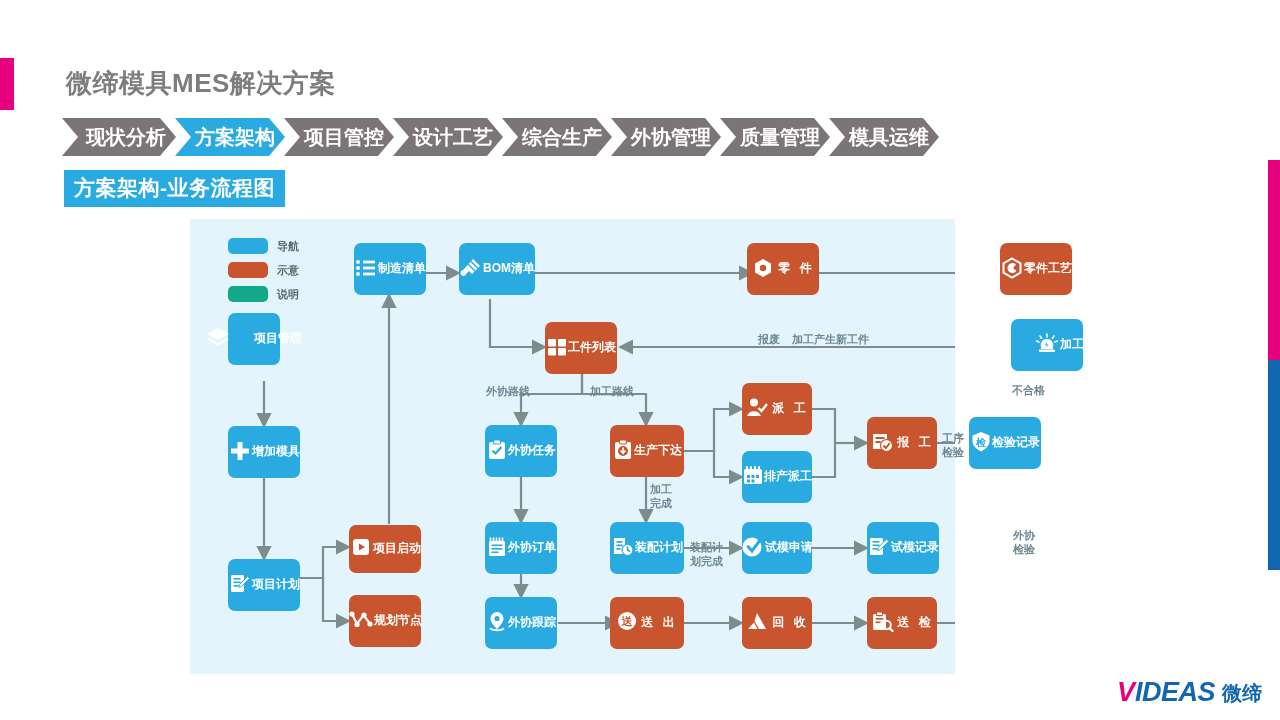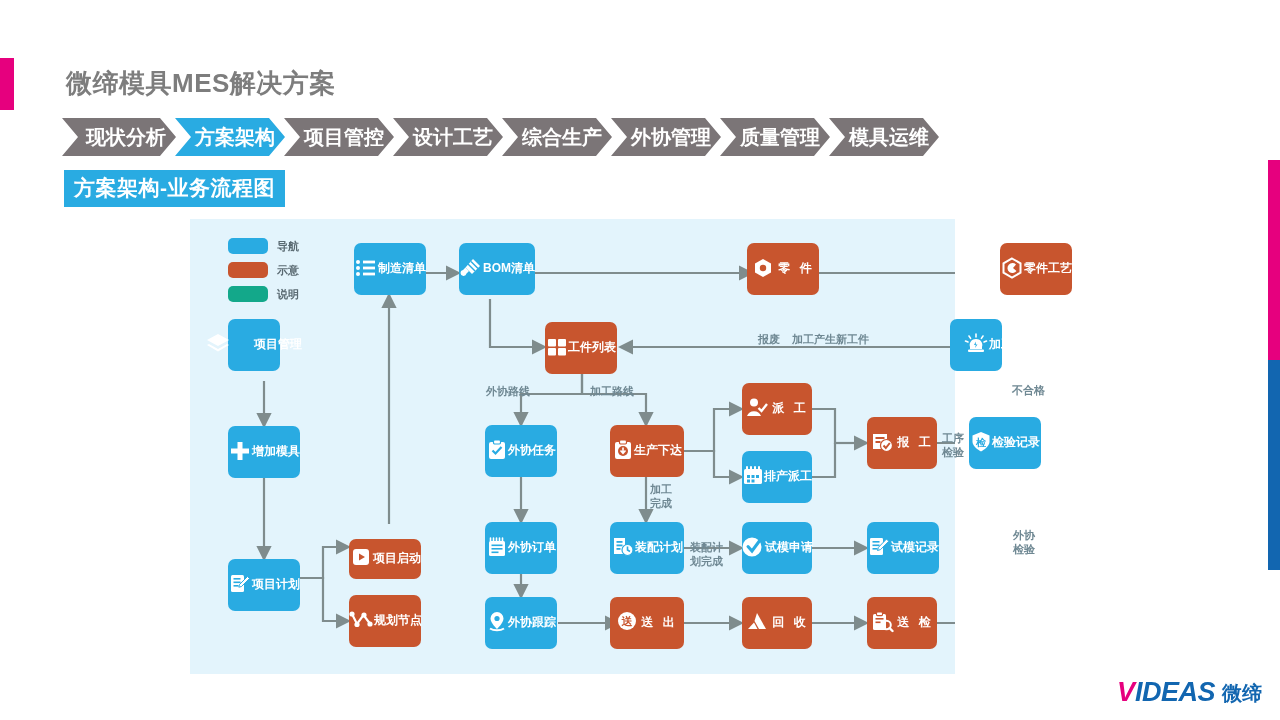--- a/index.html
+++ b/index.html
@@ -176,21 +176,21 @@
   </div>
   <div class="legend-row" style="left:38px;top:43px;">
     <span class="legend-sw" style="background:#c8552e;"></span>
     <span class="legend-tx">示意</span>
   </div>
   <div class="legend-row" style="left:38px;top:67px;">
     <span class="legend-sw" style="background:#13a88a;"></span>
     <span class="legend-tx">说明</span>
   </div>
 
-  <div class="node blue" style="left:38px;top:100px;width:52px;height:52px;gap:24px;">
+  <div class="node blue" style="left:38px;top:94px;width:52px;height:52px;gap:24px;">
     <span class="ico">
       <svg width="24" height="22" viewBox="0 0 24 22">
           <path d="M12 1 L23 7 L12 13 L1 7 Z" fill="#fff"></path>
           <path d="M12 16 L3 11 L1 12 L12 18.5 L23 12 L21 11 Z" fill="#fff"></path>
         </svg>
     </span>
     <span class="lbl">项目管理</span>
   </div>
 
   <div class="node blue" style="left:38px;top:207px;width:72px;height:52px;">
@@ -209,21 +209,21 @@
           <rect x="3" y="2" width="13" height="17" rx="1.5" fill="#fff"></rect>
           <rect x="5.5" y="5" width="7" height="1.6" fill="#29abe2"></rect>
           <rect x="5.5" y="8.5" width="7" height="1.6" fill="#29abe2"></rect>
           <rect x="5.5" y="12" width="5" height="1.6" fill="#29abe2"></rect>
           <path d="M19.5 3.5 L21.5 5.5 L13.5 13.5 L10.8 14.2 L11.5 11.5 Z" fill="#fff" stroke="#29abe2" stroke-width="1"></path>
         </svg>
     </span>
     <span class="lbl">项目计划</span>
   </div>
 
-  <div class="node orange" style="left:159px;top:320px;width:72px;height:40px;">
+  <div class="node orange" style="left:159px;top:306px;width:72px;height:48px;">
     <span class="ico">
       <svg width="24" height="22" viewBox="0 0 24 22">
           <rect x="4" y="2" width="16" height="16" rx="3" fill="#fff"></rect>
           <path d="M10 6.5 L16 10 L10 13.5 Z" fill="#c8552e"></path>
         </svg>
     </span>
     <span class="lbl">项目启动</span>
   </div>
 
   <div class="node orange" style="left:159px;top:376px;width:72px;height:52px;">
@@ -290,21 +290,21 @@
       <svg width="22" height="20" viewBox="0 0 22 20">
           <rect x="2" y="2" width="8" height="7.5" rx="1" fill="#fff"></rect>
           <rect x="12" y="2" width="8" height="7.5" rx="1" fill="#fff"></rect>
           <rect x="2" y="11" width="8" height="7.5" rx="1" fill="#fff"></rect>
           <rect x="12" y="11" width="8" height="7.5" rx="1" fill="#fff"></rect>
         </svg>
     </span>
     <span class="lbl">工件列表</span>
   </div>
 
-  <div class="node blue" style="left:760px;top:100px;width:52px;height:52px;padding-left:48px;">
+  <div class="node blue" style="left:821px;top:100px;width:72px;height:52px;padding-left:48px;">
     <span class="ico">
       <svg width="26" height="22" viewBox="0 0 26 22">
           <path d="M13 6 A6 6 0 0 1 19 14 L19 16 L7 16 L7 14 A6 6 0 0 1 13 6 Z" fill="#fff"></path>
           <rect x="5" y="16.5" width="16" height="2.5" rx="1" fill="#fff"></rect>
           <path d="M12.8 8.5 L11 12 L12.8 12 L12 15 L14.5 11.5 L12.8 11.5 Z" fill="#29abe2"></path>
           <path d="M13 1 L13 4 M6 3 L7.6 5.4 M20 3 L18.4 5.4 M2.5 8 L5 9 M23.5 8 L21 9" stroke="#fff" stroke-width="1.6" stroke-linecap="round"></path>
         </svg>
     </span>
     <span class="lbl">加工异常</span>
   </div>

